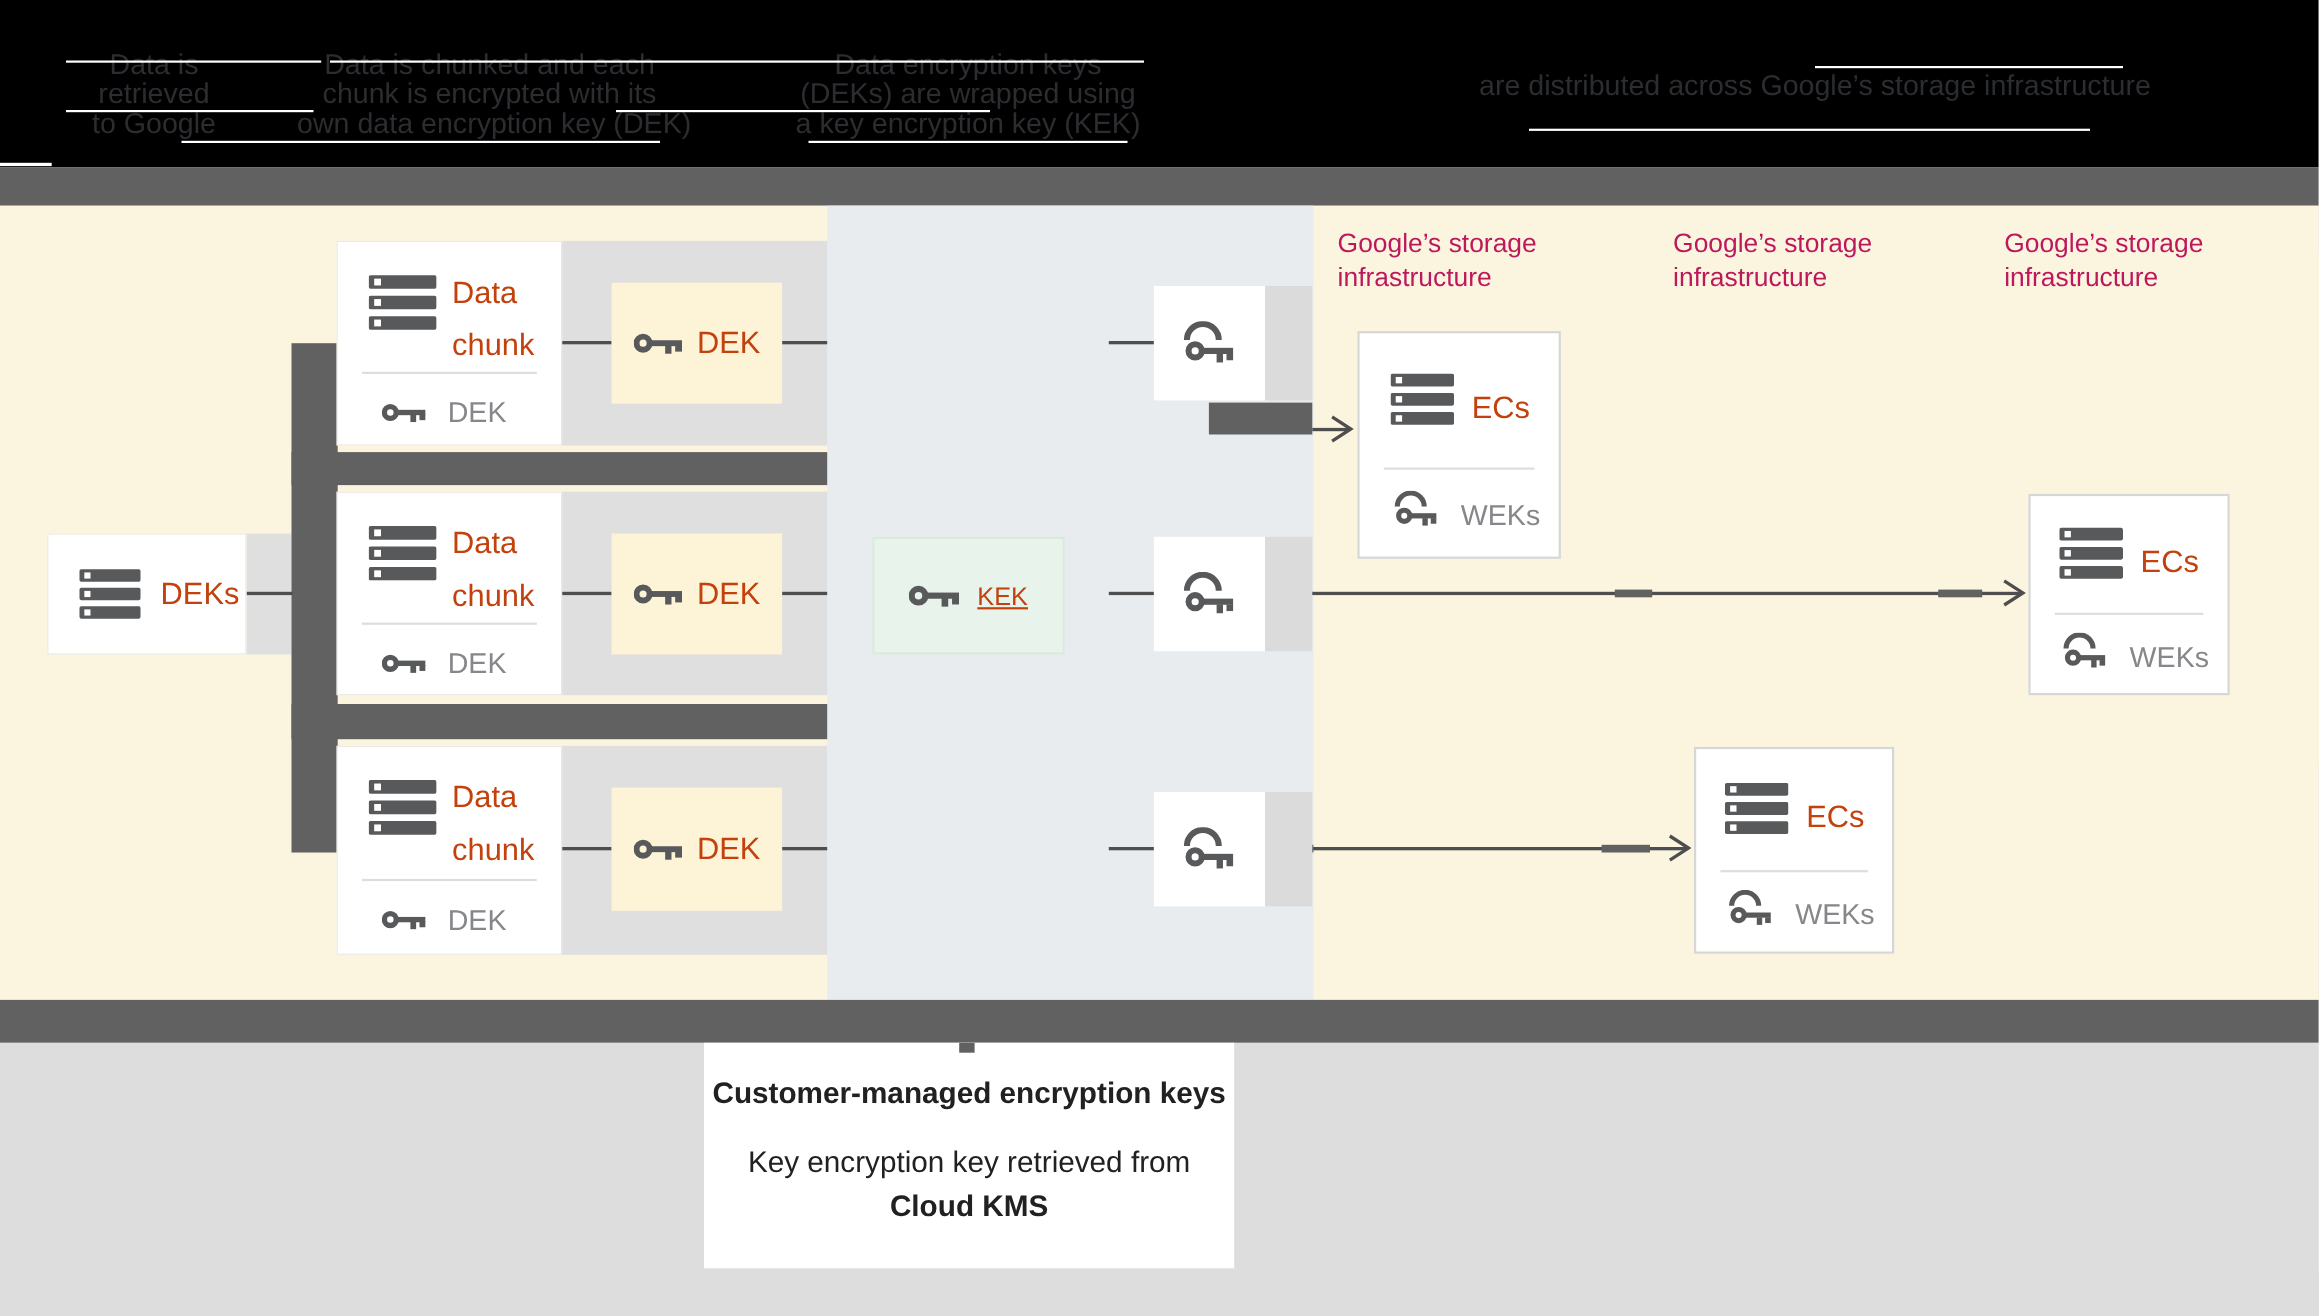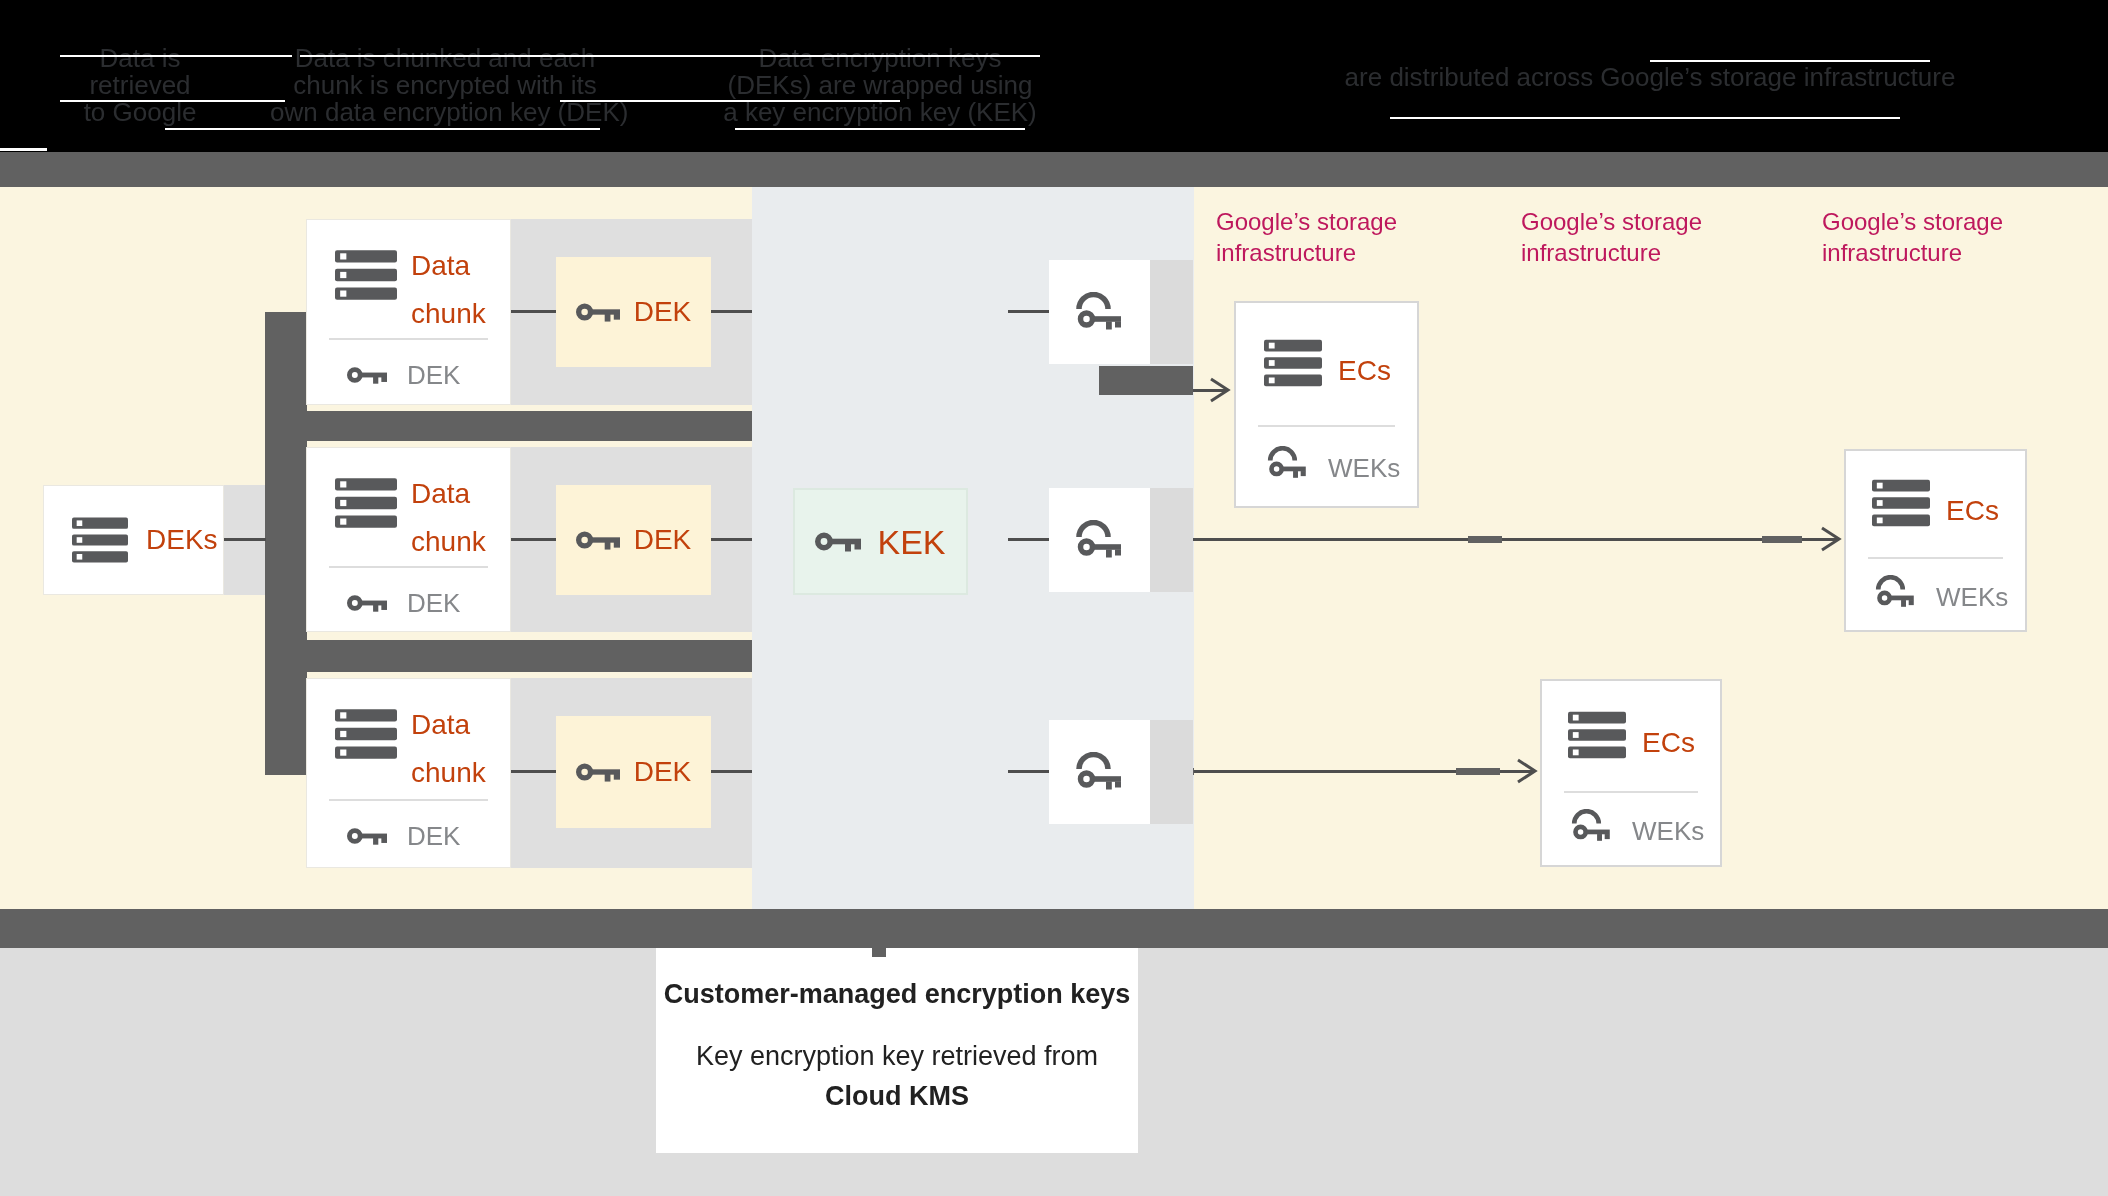--- a/index.html
+++ b/index.html
@@ -28,21 +28,21 @@
   .ecs-box{background:#FFFFFF;border:2px solid #D6D6D6;box-sizing:border-box;}
   .dek-box{background:#FDF3D7;box-sizing:border-box;display:flex;align-items:center;justify-content:center;gap:14px;}
   .kek-box{background:#E8F3EC;border:2px solid #DCE9E0;box-sizing:border-box;display:flex;align-items:center;justify-content:center;gap:16px;}
   .key-box{background:#FFFFFF;display:flex;align-items:center;justify-content:center;}
   .node-title{color:#c2410c;font-size:28px;line-height:48px;}
   .muted{color:#85878A;font-size:26px;}
   .sep{position:absolute;left:22px;right:22px;height:2px;background:#DDDDDD;}
   .icon{color:#58595B;display:block;}
   .storage-label{color:#be185d;font-size:24px;line-height:31px;width:210px;}
   
-  .callout{left:656px;top:948px;width:482px;height:205px;background:#FFFFFF;text-align:center;color:#212121;font-size:27px;line-height:40px;padding-top:26px;box-sizing:border-box;}
+  .callout{left:640px;top:948px;width:482px;height:205px;background:#FFFFFF;text-align:center;color:#212121;font-size:27px;line-height:40px;padding-top:26px;box-sizing:border-box;}
   .callout .b{font-weight:bold;}
   .callout .gap{height:22px;}
   .notch{left:872px;top:948px;width:14px;height:9px;background:#616161;}
   .edge-dash{left:0;top:148px;width:47px;height:3px;background:#FFFFFF;}
   svg.arrowhead{overflow:visible;}
 </style>
 </head>
 <body>
 
 <svg width="0" height="0" style="position:absolute">
@@ -214,21 +214,21 @@
     <svg class="icon" width="44" height="22">
         <use href="#key-icon"></use>
       </svg>
     <span class="node-title">DEK</span>
   </div>
 
   <div class="abs kek-box" style="left:793px;top:488px;width:175px;height:107px;">
     <svg class="icon" width="46" height="23">
         <use href="#key-icon"></use>
       </svg>
-    <span class="node-title" style="font-size:34px;">KEK</span>
+    <span class="node-title" style="font-size:23px;text-decoration:underline;">KEK</span>
   </div>
 
   <div class="abs shadow-col" style="left:1150px;top:260px;width:43px;height:104px;"></div>
   <div class="abs key-box" style="left:1049px;top:260px;width:101px;height:104px;">
     <svg class="icon" width="52" height="40">
         <use href="#wkey-icon"></use>
       </svg>
   </div>
   <div class="abs shadow-col" style="left:1150px;top:488px;width:43px;height:104px;"></div>
   <div class="abs key-box" style="left:1049px;top:488px;width:101px;height:104px;">

